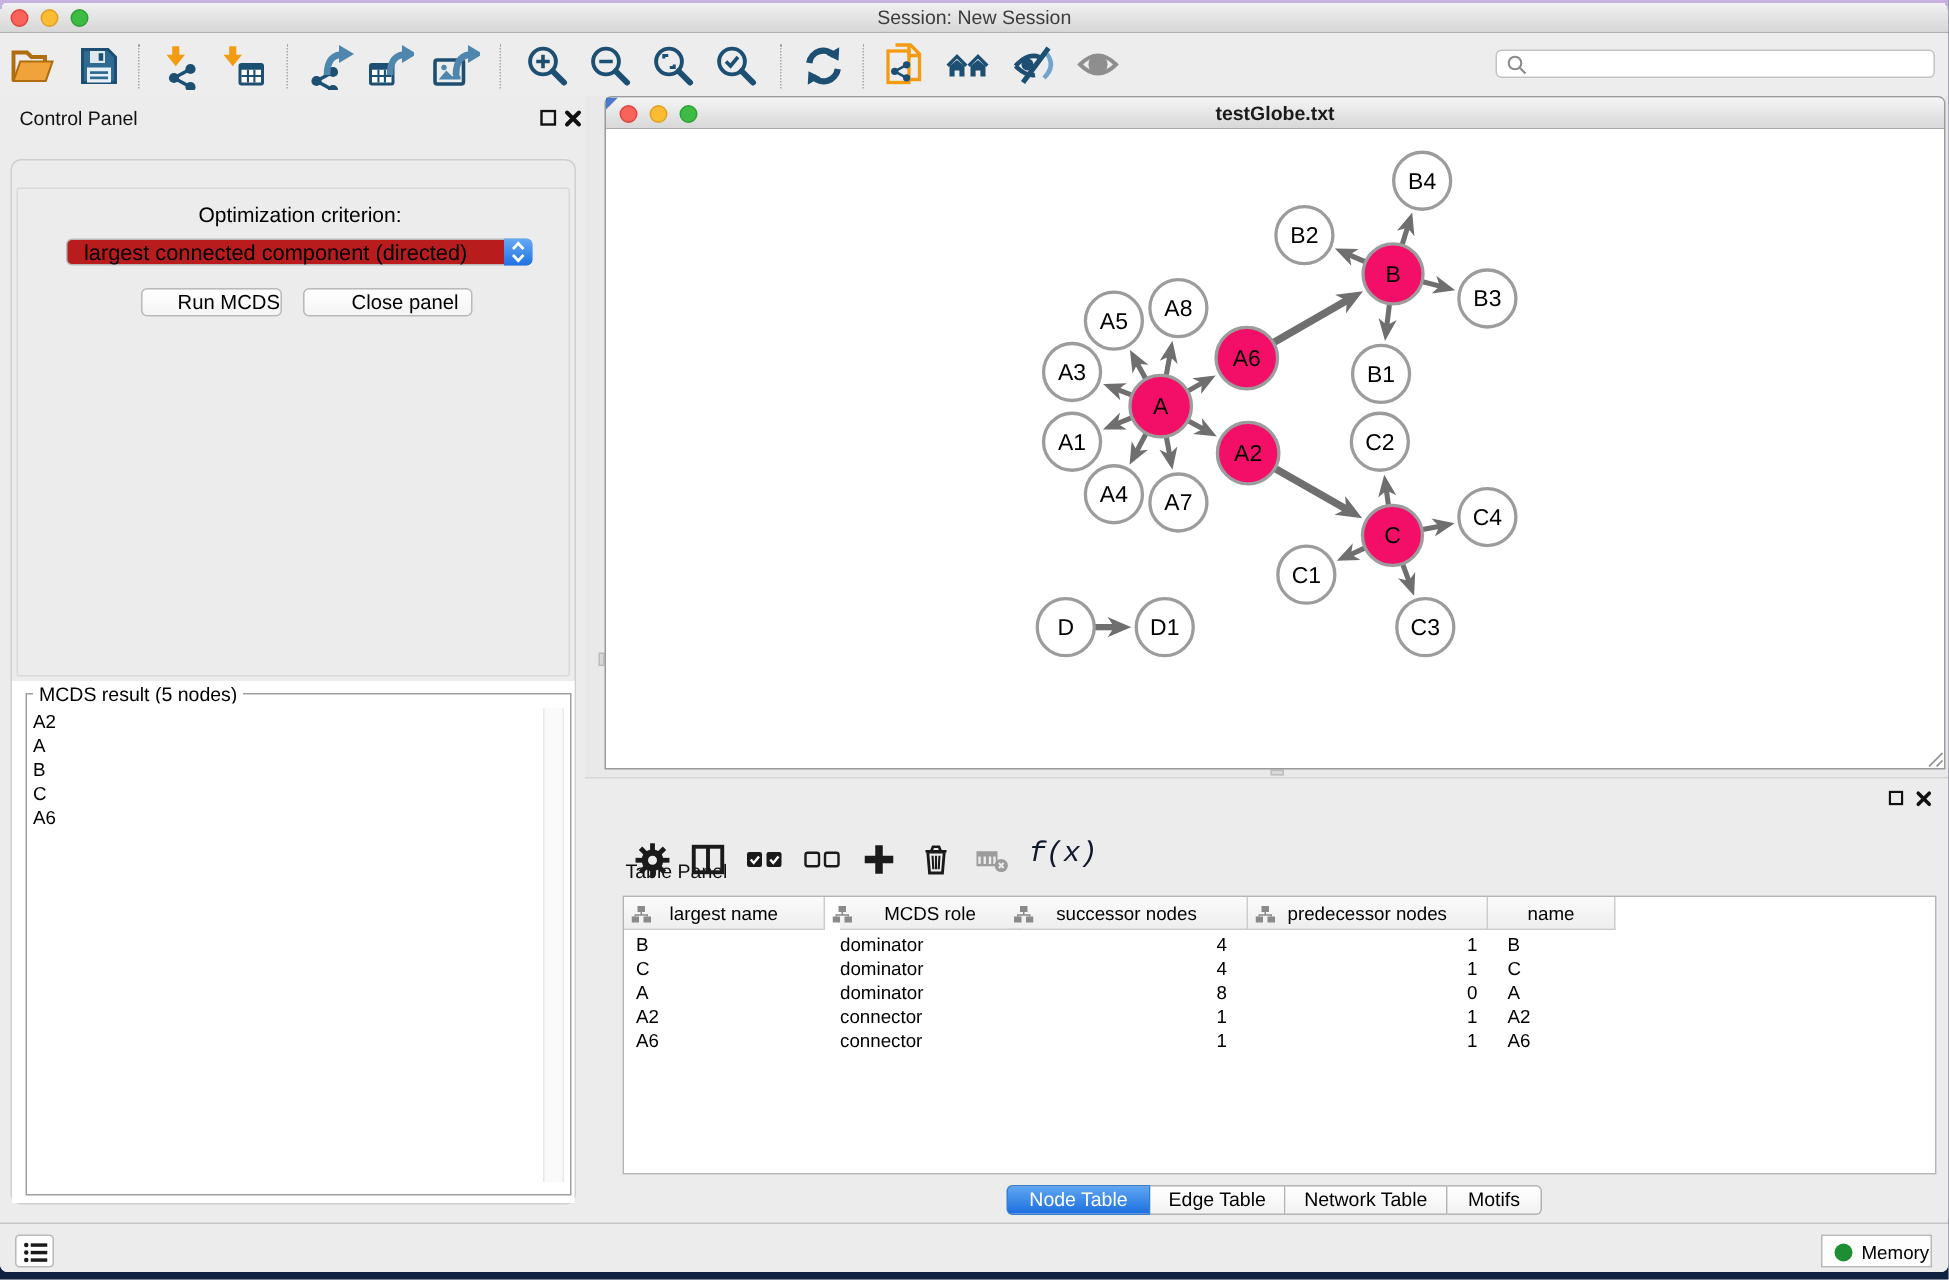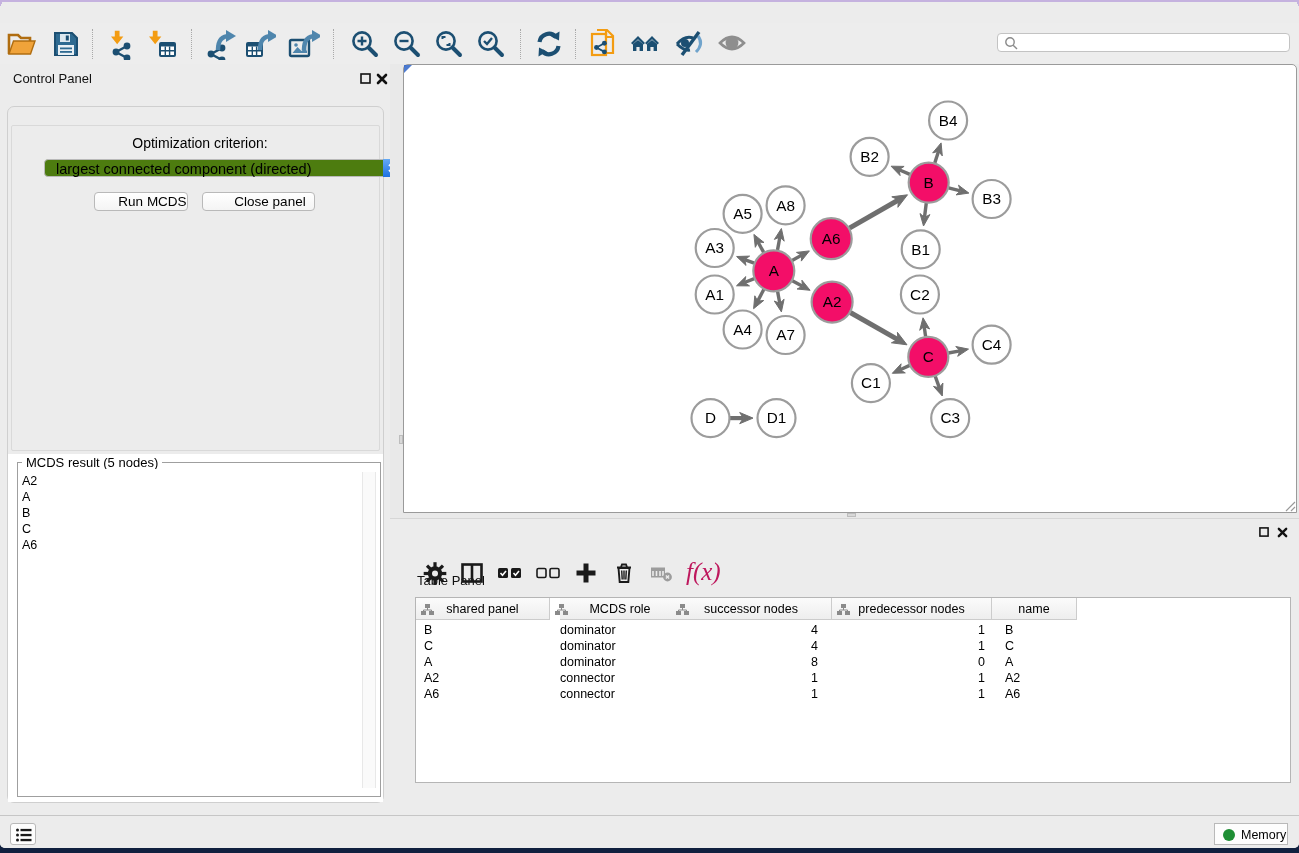--- a/index.html
+++ b/index.html
@@ -16,21 +16,21 @@
 
 #cp-title{position:absolute;left:13px;top:71px;font-size:13px;color:#111;}
 .tabs{position:absolute;display:flex;height:19px;}
 .tab{border:1px solid #b4b4b4;border-left:none;background:linear-gradient(#ffffff,#f2f2f2);font-size:13px;color:#000;text-align:center;line-height:17px;white-space:nowrap;overflow:hidden;}
 .tab.first{border-left:1px solid #b4b4b4;border-radius:4px 0 0 4px;}
 .tab.last{border-radius:0 4px 4px 0;}
 .tab.sel{background:linear-gradient(#5ea6f2,#1d6fe0);color:#fff;border-color:#3a7ecb;}
 #cp-outer{position:absolute;left:7px;top:106px;width:377px;height:697px;border:1px solid #cfcfcf;border-radius:7px;background:#ececec;}
 #cp-inner{position:absolute;left:11px;top:125px;width:369px;height:326px;border:1px solid #d9d9d9;border-radius:2px;background:#ececec;}
 #optlabel{position:absolute;left:5px;top:135px;width:390px;text-align:center;font-size:14px;color:#000;}
-#combo{position:absolute;left:44px;top:159px;width:358px;height:18px;background:#4d7c0f;border:1px solid #b9b9b9;border-radius:4px;}
+#combo{position:absolute;left:44px;top:159px;width:311px;height:18px;background:#b91c1c;border:1px solid #b9b9b9;border-radius:4px;}
 #combo .arr{position:absolute;right:-1px;top:-1px;width:19px;height:18px;background:linear-gradient(#66aaf4,#1f72e2);border-radius:0 4px 4px 0;}
 #combo .txt{position:absolute;left:11px;top:0.5px;font-size:14.5px;color:#000;white-space:nowrap;}
 .btn{position:absolute;height:19px;background:linear-gradient(#ffffff,#f4f4f4);border:1px solid #b9b9b9;border-radius:4px;font-size:13.5px;color:#000;text-align:center;white-space:nowrap;padding-left:23px;}
 #resultwhite{position:absolute;left:8px;top:454px;width:375px;height:348px;background:#fff;}
 #fieldset{position:absolute;left:17px;top:462px;width:364px;height:335px;border:1px solid #9f9f9f;}
 #fslegend{position:absolute;left:22px;top:455px;background:#fff;padding:0 4px;font-size:13px;color:#000;}
 #mlist{position:absolute;left:19px;top:469px;width:359px;height:322px;background:#fff;font-size:12.5px;color:#000;}
 #mlist .items{position:absolute;left:3px;top:5px;line-height:15.9px;}
 #mscroll{position:absolute;right:2px;top:3px;width:14px;height:316px;background:#fafafa;border-left:1px solid #e8e8e8;border-right:1px solid #e8e8e8;}
 
@@ -43,20 +43,26 @@
 #tp-title{position:absolute;left:417px;top:525px;font-size:13px;color:#111;margin-top:48px;}
 #tbl{position:absolute;left:415px;top:597px;width:876px;height:186px;background:#fff;border:1px solid #b5b5b5;}
 .th{position:absolute;top:0;height:22px;background:linear-gradient(#fbfbfb,#eeeeee);border-right:1px solid #cccccc;border-bottom:1px solid #cccccc;font-size:12.5px;color:#000;text-align:center;line-height:22px;}
 .td{position:absolute;font-size:12.5px;color:#000;height:16px;line-height:16px;}
 
 #statusline{position:absolute;left:0;top:815px;width:1299px;height:0;border-top:1px solid #c6c6c6;}
 #statusbar{position:absolute;left:0;top:816px;width:1299px;height:32px;background:#ececec;}
 .sbtn{position:absolute;background:#fdfdfd;border:1px solid #b9b9b9;}
 </style></head><body>
 <div id="app">
+<div id="titlebar">
+<div class="tl" style="left:7px;background:#f96359;border:0.5px solid #e0443e;"></div>
+<div class="tl" style="left:27px;background:#fbbc33;border:0.5px solid #dfa023;"></div>
+<div class="tl" style="left:47px;background:#3ebb45;border:0.5px solid #2aa133;"></div>
+<div class="t">Session: New Session</div>
+</div>
 <div id="toolbar">
 <div class="tsep" style="left:92px;"></div>
 <div class="tsep" style="left:191px;"></div>
 <div class="tsep" style="left:333px;"></div>
 <div class="tsep" style="left:520px;"></div>
 <div class="tsep" style="left:575px;"></div>
 <svg class="ticon" width="32" height="32" viewBox="0 0 32 32" style="left:6px;">
         <path d="M3 26 V7 h9 l3 3 h9 v4" fill="none" stroke="#b06d10" stroke-width="2.6"></path>
         <path d="M3 26 L7.5 13 h21.5 l-4.5 13z" fill="#f0a33a"></path>
         <path d="M3 26 L7.5 13 h21.5 l-4.5 13z" fill="none" stroke="#b06d10" stroke-width="1.4"></path>
@@ -213,20 +219,26 @@
 <div id="fieldset"></div>
 <div id="fslegend">MCDS result (5 nodes)</div>
 <div id="mlist">
       <div class="items">A2<br>A<br>B<br>C<br>A6</div>
       <div id="mscroll"></div>
     </div>
 <div id="desk"></div>
 <div class="abs" style="left:399px;top:435px;width:4px;height:9px;background:#d8d8d8;border:1px solid #bdbdbd;"></div>
 <div class="abs" style="left:847px;top:513px;width:9px;height:4px;background:#d8d8d8;border:1px solid #bdbdbd;"></div>
 <div id="netwin">
+<div id="nettb">
+        <div class="tl" style="left:9px;top:4.5px;background:#f96359;border:0.5px solid #e0443e;"></div>
+        <div class="tl" style="left:29px;top:4.5px;background:#fbbc33;border:0.5px solid #dfa023;"></div>
+        <div class="tl" style="left:49px;top:4.5px;background:#3ebb45;border:0.5px solid #2aa133;"></div>
+        <div class="t">testGlobe.txt</div>
+      </div>
 <svg class="abs" width="8" height="8" viewBox="0 0 8 8" style="left:0;top:0;">
         <path d="M0 0 h8 L0 8z" fill="#2e64c8" opacity="0.85"></path>
       </svg>
 <svg width="894" height="427" viewBox="403 85 894 427" style="position:absolute;left:0;top:21px;">
         <g stroke="#6f6f6f" fill="#6f6f6f">
           <line x1="753.3" y1="277.6" x2="743.5" y2="281.5" stroke-width="3.4"></line>
           <polygon points="735.5,284.8 744.8,275.6 743.5,281.5 748.5,284.9"></polygon>
           <line x1="753.2" y1="262.2" x2="743.7" y2="258.6" stroke-width="3.4"></line>
           <polygon points="735.6,255.5 748.6,255.1 743.7,258.6 745.0,264.4"></polygon>
           <line x1="762.9" y1="288.3" x2="756.7" y2="300.1" stroke-width="3.4"></line>
@@ -362,23 +374,23 @@
       <path d="M6 7.5 h14 M10 7 l1-2.5 h4 l1 2.5" stroke="#1a1a1a" stroke-width="1.8" fill="none"></path>
       <path d="M7.5 8 l1.2 14 h8.6 l1.2-14z" fill="none" stroke="#1a1a1a" stroke-width="1.9"></path>
       <path d="M10.7 10.5 l.5 9 M13 10.5 v9 M15.3 10.5 l-.5 9" stroke="#1a1a1a" stroke-width="1.4"></path>
     </svg>
 <svg class="abs" width="26" height="26" viewBox="0 0 26 26" style="left:649px;top:560px;">
       <rect x="2" y="7.5" width="14" height="10" fill="#9c9c9c"></rect>
       <path d="M4 11 v5 M7.5 11 v5 M11 11 v5 M14 11 v5" stroke="#ececec" stroke-width="1.6"></path>
       <circle cx="18.5" cy="17" r="4.4" fill="#9c9c9c"></circle>
       <path d="M16.9 15.4 l3.2 3.2 m0 -3.2 l-3.2 3.2" stroke="#ececec" stroke-width="1.4"></path>
     </svg>
-<div class="abs" style="left:686px;top:558px;width:40px;font-family:Liberation Serif, serif;font-style:italic;font-size:25px;color:#be185d;">f(x)</div>
+<div class="abs" style="left:686px;top:558px;width:40px;font-family:Liberation Mono, monospace;font-style:italic;font-size:19px;color:#0f172a;">f(x)</div>
 <div id="tbl">
-<div class="th" style="left:0px;width:134px;">shared panel</div>
+<div class="th" style="left:0px;width:134px;">largest name</div>
 <svg class="abs" width="13" height="13" viewBox="0 0 13 13" style="left:5px;top:5px;">
         <g fill="#8a8a8a">
           <rect x="4" y="1" width="5" height="4"></rect>
           <rect x="0" y="8" width="5" height="4"></rect>
           <rect x="8" y="8" width="5" height="4"></rect>
           <path d="M6.5 5 v2 M2.5 8 V7 h8 v1" stroke="#8a8a8a" fill="none"></path>
         </g>
       </svg>
 <div class="th" style="left:144px;width:121px;text-align:center;">MCDS role</div>
 <svg class="abs" width="13" height="13" viewBox="0 0 13 13" style="left:139px;top:5px;">
@@ -427,20 +439,26 @@
 <div class="td" style="left:144px;top:72px;">connector</div>
 <div class="td" style="left:302px;top:72px;width:100px;text-align:right;">1</div>
 <div class="td" style="left:469px;top:72px;width:100px;text-align:right;">1</div>
 <div class="td" style="left:589px;top:72px;">A2</div>
 <div class="td" style="left:8px;top:88px;">A6</div>
 <div class="td" style="left:144px;top:88px;">connector</div>
 <div class="td" style="left:302px;top:88px;width:100px;text-align:right;">1</div>
 <div class="td" style="left:469px;top:88px;width:100px;text-align:right;">1</div>
 <div class="td" style="left:589px;top:88px;">A6</div>
 </div>
+<div class="tabs" style="left:671px;top:790px;height:20px;">
+      <div class="tab first sel" style="width:96px;line-height:18px;">Node Table</div>
+      <div class="tab" style="width:90px;line-height:18px;">Edge Table</div>
+      <div class="tab" style="width:108px;line-height:18px;">Network Table</div>
+      <div class="tab last" style="width:63px;line-height:18px;">Motifs</div>
+    </div>
 <div id="statusline"></div>
     <div id="statusbar"></div>
 <div class="sbtn" style="left:10px;top:823px;width:26px;height:22px;border-radius:3px;">
       <svg width="16" height="14" viewBox="0 0 16 14" style="position:absolute;left:5px;top:4px;">
         <g fill="#1a1a1a">
           <circle cx="1.5" cy="2" r="1.5"></circle>
           <circle cx="1.5" cy="7" r="1.5"></circle>
           <circle cx="1.5" cy="12" r="1.5"></circle>
           <rect x="4.5" y="0.9" width="11" height="2.3"></rect>
           <rect x="4.5" y="5.9" width="11" height="2.3"></rect>

